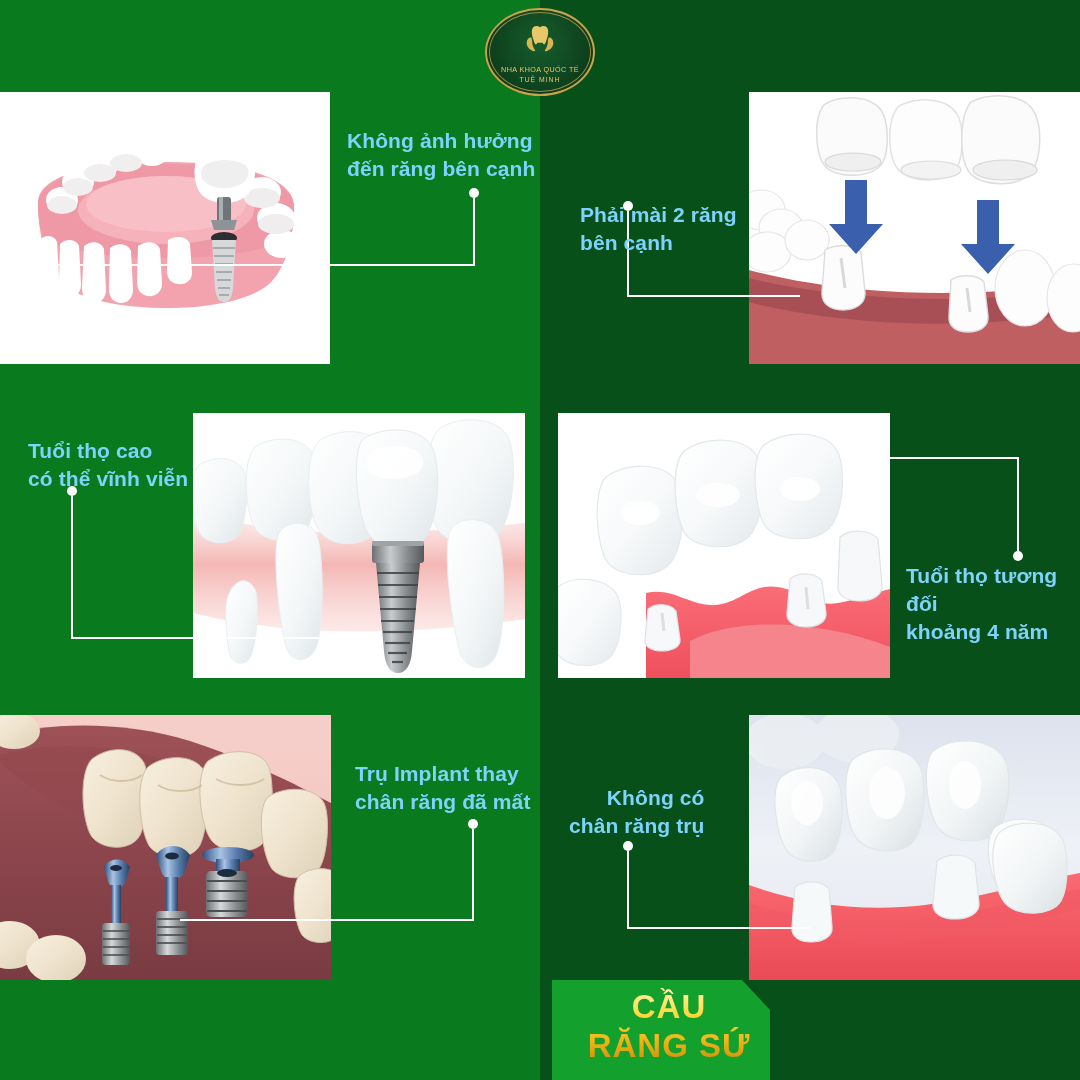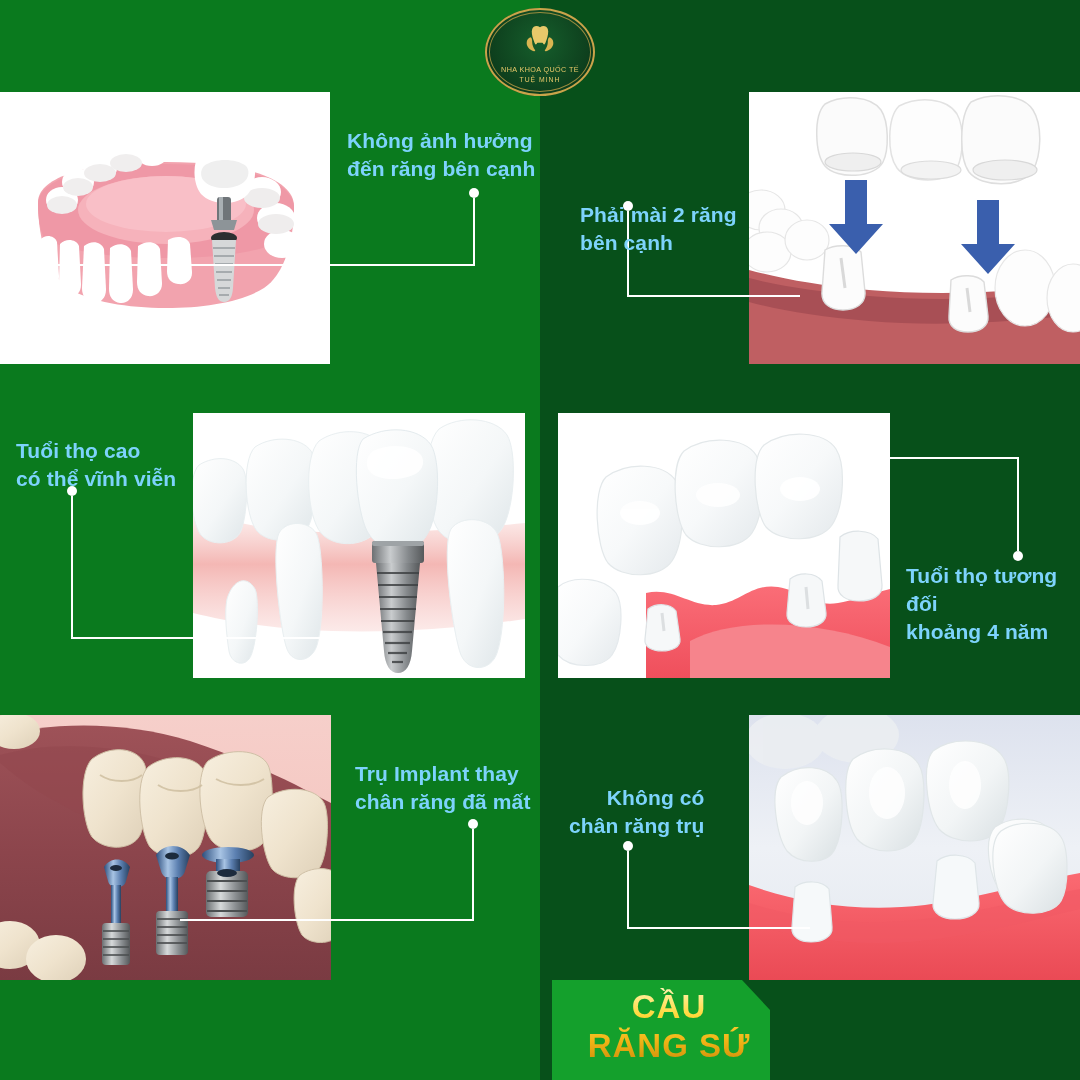--- a/index.html
+++ b/index.html
@@ -45,21 +45,21 @@
     position:absolute;
     color:#7dd3fc;
     font-weight:700;
     font-size:21px;
     line-height:1.33;
     letter-spacing:.1px;
     white-space:pre-line;
   }
   #callout-1 { left:347px; top:127px; }
   #callout-2 { left:580px; top:157px;margin-top:44px; }
-  #callout-3 { left:16px;  top:437px; }
+  #callout-3 { left:28px;  top:437px; }
   #callout-4 { left:906px; top:562px; }
   #callout-5 { left:355px; top:760px; }
   #callout-6 { left:569px; top:784px;text-align:right; }
 
   
   .leader { position:absolute; pointer-events:none; }
   .leader svg { display:block; overflow:visible; }
   .leader .ln { stroke:#ffffff; stroke-width:2; fill:none; }
   .leader .dot { fill:#ffffff; }
 

